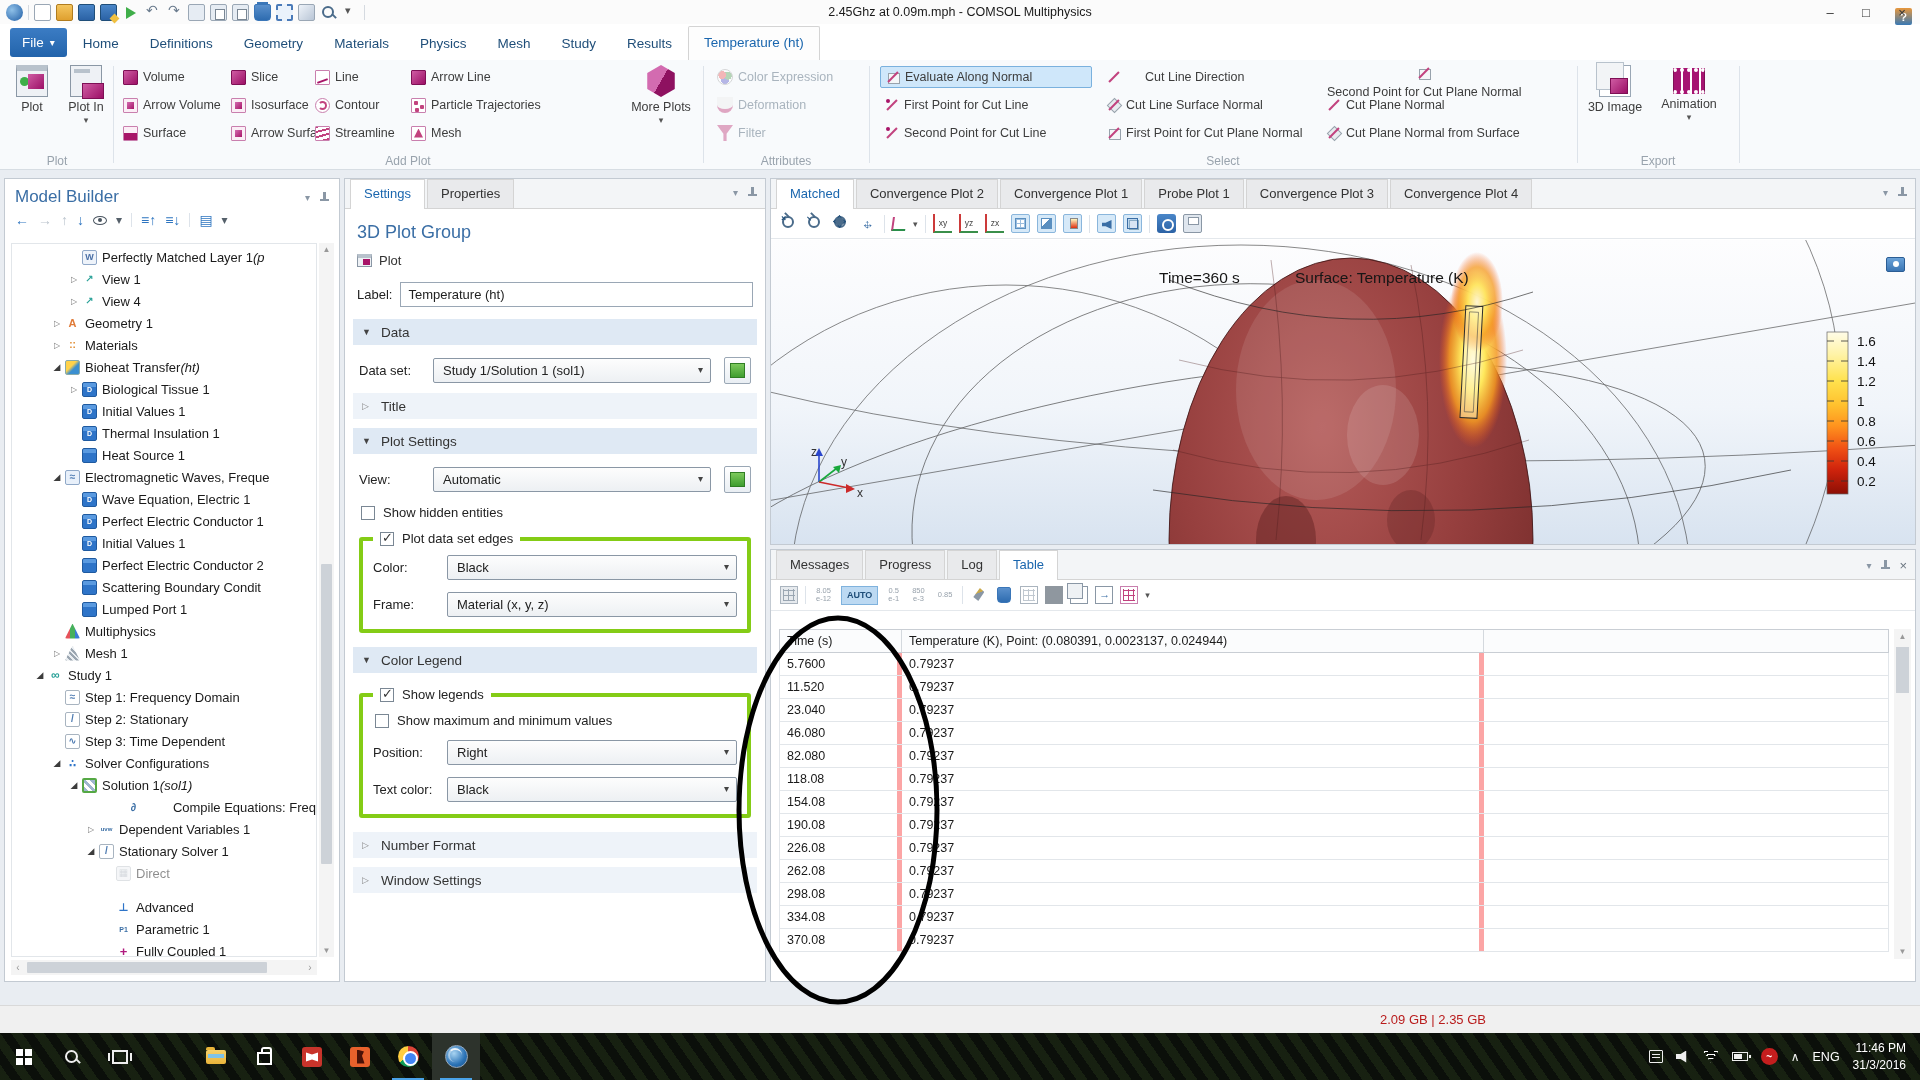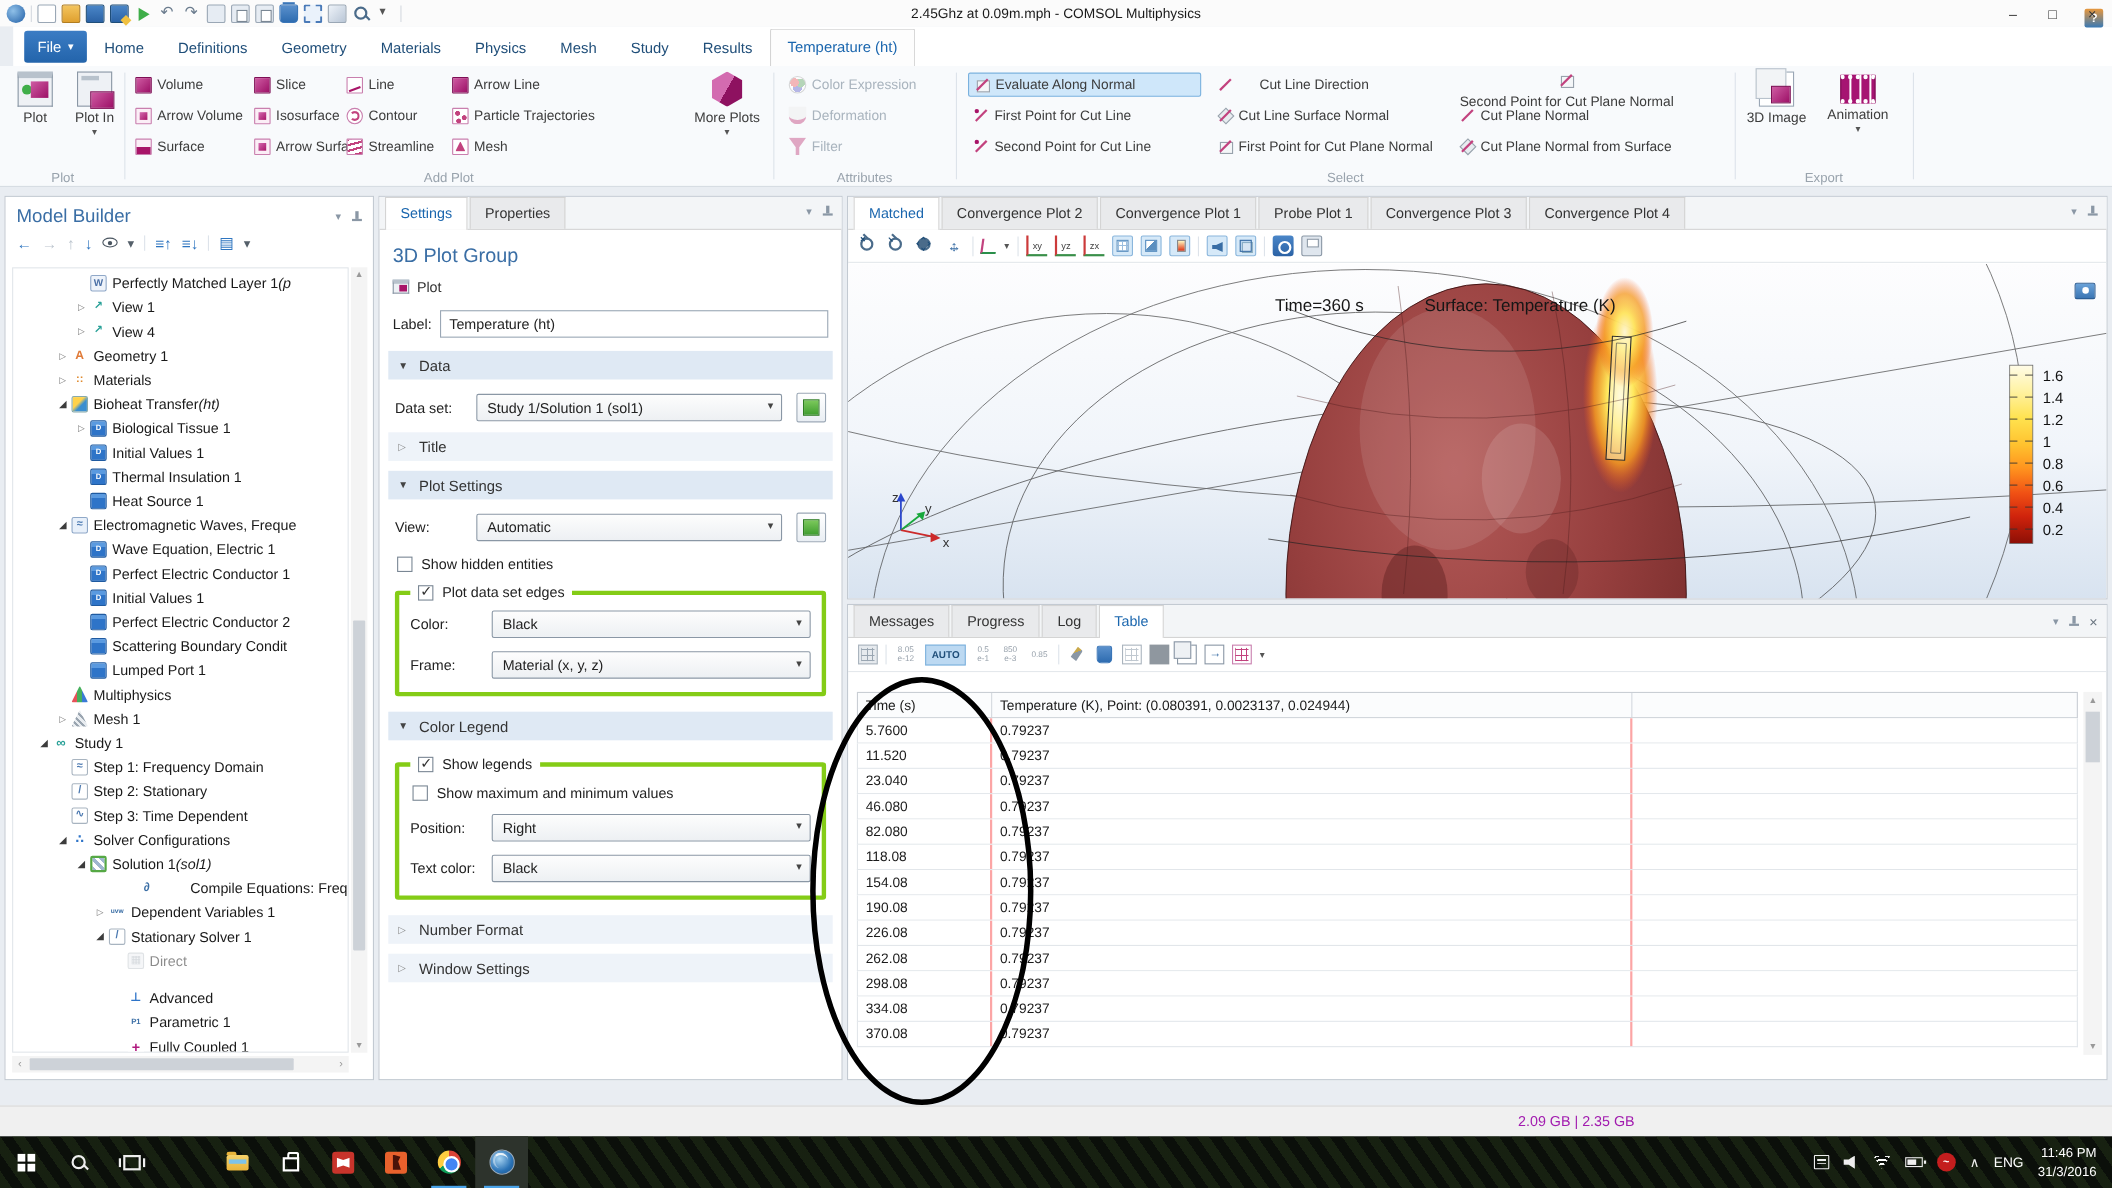--- a/index.html
+++ b/index.html
@@ -28,21 +28,21 @@
 .qi-select-frame{border:2px dashed #4a7ab8;background:#eaf2fb}
 .qi-clear{background:linear-gradient(135deg,#eef3f9,#b9c6d6);border:1px solid #9aa7b5}
 .mag::before{content:"";position:absolute;left:2px;top:2px;width:8px;height:8px;border:2px solid #4a6b8a;border-radius:50%}
 .mag::after{content:"";position:absolute;left:11px;top:11px;width:6px;height:2px;background:#4a6b8a;transform:rotate(45deg)}
 .qi-menu-caret::after{content:"▾";position:absolute;left:3px;top:0;color:#555;font-size:11px}
 .tb-title{position:absolute;left:0;right:0;text-align:center;font-size:12.5px;color:#1a1a1a;pointer-events:none}
 #wincontrols{margin-left:auto;display:flex;z-index:2}
 .wc{width:36px;height:24px;display:flex;align-items:center;justify-content:center;font-size:13px;color:#333}
 
 
-#ribbontabs{position:absolute;top:24px;left:12px;right:0;height:36px;background:#fff;display:flex;align-items:flex-end;padding-left:10px}
+#ribbontabs{position:absolute;top:24px;left:0;right:0;height:36px;background:#fff;display:flex;align-items:flex-end;padding-left:10px}
 #filebtn{height:29px;margin-bottom:3px;background:linear-gradient(#3b7cc4,#2364ab);color:#fff;border-radius:3px;
          padding:0 12px;display:flex;align-items:center;gap:6px;font-size:13.5px}
 #filebtn .caret{font-size:10px}
 .rtab{padding:8px 15px 9px;font-size:13.5px;color:#1f4e79;margin-left:1px;white-space:nowrap}
 .rtab.active{background:#fdfdfd;border:1px solid #d4d4d4;border-bottom:none;color:#1a66ae;border-radius:2px 2px 0 0;padding-bottom:10px}
 #helpbtn{position:absolute;right:8px;top:8px;width:17px;height:17px;background:linear-gradient(#e8973c,#3879b5);border-radius:2px;
          color:#fff;font-size:11px;font-weight:bold;display:flex;align-items:center;justify-content:center}
 
 
 #ribbonbody{position:absolute;top:60px;left:0;right:0;height:110px;background:#f8fafc;border-bottom:1px solid #d7dde3}
@@ -210,32 +210,32 @@
 .tbi-plot-table{background:#fff;border:1px solid #c97fae}
 .tbi-plot-table::after{content:"";position:absolute;left:2px;top:2px;right:2px;bottom:2px;
   background-image:repeating-linear-gradient(0deg,#c2427e 0 1px,transparent 1px 5px),repeating-linear-gradient(90deg,#c2427e 0 1px,transparent 1px 5px)}
 #tgrid{position:absolute;top:79px;left:8px;right:26px;font-size:12.5px;color:#1a1a1a}
 .thead{display:flex;height:24px;border:1px solid #c9ced4;background:#fbfcfd}
 .tc{padding:0 7px;display:flex;align-items:center;white-space:nowrap;overflow:hidden;border-right:1px solid #d4d9de}
 .tc.c1{width:122px;flex:none}
 .tc.c2{width:582px;flex:none}
 .tc.c3{flex:1;border-right:none}
 .trw{display:flex;height:23px;border:1px solid #e2e6ea;border-top:none;background:#fff}
-.trw .tc{border-right:2px solid #fca5a5}
+.trw .tc{border-right:5px solid #fca5a5}
 .trw .tc.c3{border-right:none}
 .tvsb{position:absolute;top:79px;right:4px;width:17px;height:330px;background:#f4f4f4}
 .tvsb .ar{position:absolute;left:0;right:0;text-align:center;font-size:8px;color:#999}
 .tvsb .th{position:absolute;left:2px;right:2px;top:18px;height:46px;background:#cdd2d8}
 
 
 #annot{position:absolute;left:728px;top:610px;width:222px;height:404px;pointer-events:none;z-index:40}
 
 
 #status{position:absolute;left:0;top:1005px;width:100%;height:28px;background:#f0f0f0;border-top:1px solid #d9d9d9}
-.mem{position:absolute;left:1380px;top:6px;font-size:13px;color:#a21caf}
+.mem{position:absolute;left:1380px;top:6px;font-size:13px;color:#b91c1c}
 
 
 #task{position:absolute;left:0;top:1033px;width:100%;height:47px;background:#0b0f0a;display:flex;align-items:stretch}
 #task::before{content:"";position:absolute;left:0;top:0;right:0;bottom:0;background:repeating-linear-gradient(55deg,rgba(46,66,30,.35) 0 9px,rgba(0,0,0,0) 9px 18px)}
 .tk{position:relative;width:48px;display:flex;align-items:center;justify-content:center;z-index:1}
 .tk.run::after{content:"";position:absolute;left:8px;right:8px;bottom:0;height:2px;background:#4aa3e8}
 .tk.active{background:#2d332c}
 .ic-start{width:16px;height:16px;position:relative}
 .ic-start::before{content:"";position:absolute;left:0;top:0;width:7px;height:7px;background:#fff;box-shadow:9px 0 0 #fff,0 9px 0 #fff,9px 9px 0 #fff}
 .ic-search{width:18px;height:18px;position:relative}

